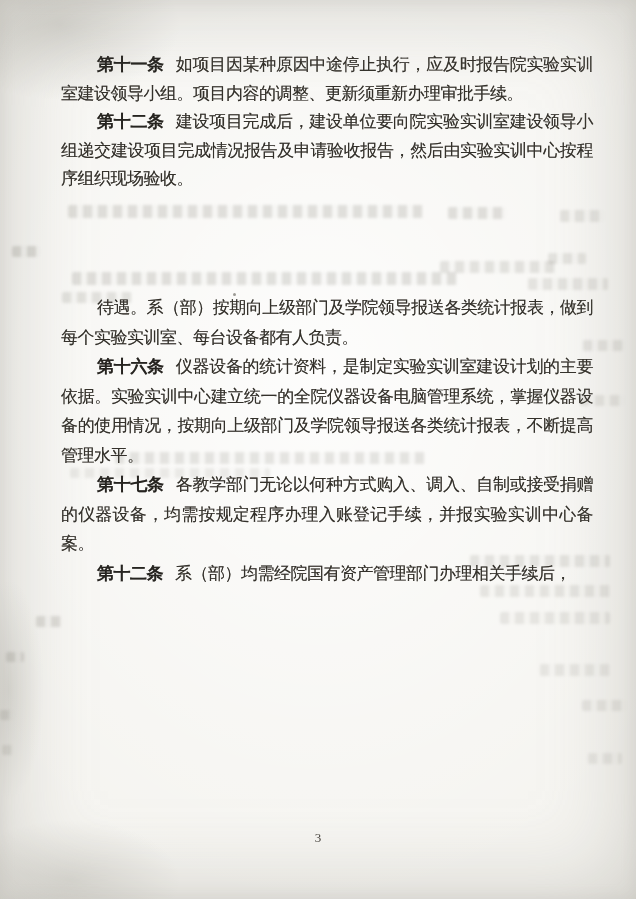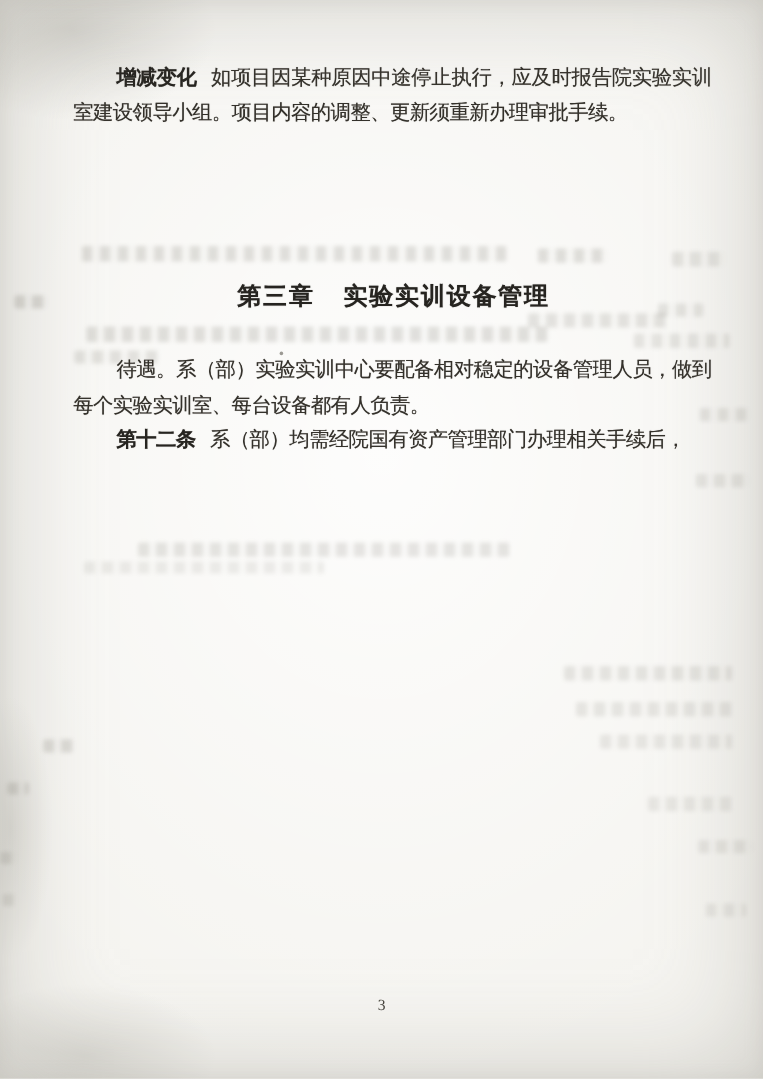--- a/index.html
+++ b/index.html
@@ -73,28 +73,28 @@
   <div class="ghost" style="top:616px;left:36px;width:26px;height:11px;opacity:.4;"></div>
   <div class="ghost" style="top:652px;left:6px;width:18px;height:10px;opacity:.4;"></div>
   <div class="ghost" style="top:664px;left:540px;width:70px;height:12px;opacity:.24;"></div>
   <div class="ghost" style="top:700px;left:582px;width:45px;height:11px;opacity:.26;"></div>
   <div class="ghost" style="top:710px;left:0px;width:14px;height:10px;opacity:.35;"></div>
   <div class="ghost" style="top:745px;left:2px;width:12px;height:10px;opacity:.3;"></div>
   <div class="ghost" style="top:753px;left:588px;width:34px;height:11px;opacity:.24;"></div>
   <div class="speck" style="top:293px;left:233px;"></div>
 
   <section class="block block-a">
-    <p class="para"><b class="term">增减变化</b><span>如项目因某种原因中途停止执行，应及时报告院实验实训室建设领导小组。项目内容的调整、更新须重新办理审批手续。</span></p>
+    <p class="para"><b class="term">第十一条</b><span>如项目因某种原因中途停止执行，应及时报告院实验实训室建设领导小组。项目内容的调整、更新须重新办理审批手续。</span></p>
+    <p class="para"><b class="term">第十二条</b><span>建设项目完成后，建设单位要向院实验实训室建设领导小组递交建设项目完成情况报告及申请验收报告，然后由实验实训中心按程序组织现场验收。</span></p>
   </section>
 
-  <h2 class="chapter">
-    <span>第三章</span><span class="hgap"></span><span>实验实训设备管理</span>
-  </h2>
 
   <section class="block block-b">
-    <p class="para"><b class="term"></b><span>待遇。系（部）实验实训中心要配备相对稳定的设备管理人员，做到每个实验实训室、每台设备都有人负责。</span></p>
+    <p class="para"><b class="term"></b><span>待遇。系（部）按期向上级部门及学院领导报送各类统计报表，做到每个实验实训室、每台设备都有人负责。</span></p>
+    <p class="para"><b class="term">第十六条</b><span>仪器设备的统计资料，是制定实验实训室建设计划的主要依据。实验实训中心建立统一的全院仪器设备电脑管理系统，掌握仪器设备的使用情况，按期向上级部门及学院领导报送各类统计报表，不断提高管理水平。</span></p>
+    <p class="para"><b class="term">第十七条</b><span>各教学部门无论以何种方式购入、调入、自制或接受捐赠的仪器设备，均需按规定程序办理入账登记手续，并报实验实训中心备案。</span></p>
     <p class="para"><b class="term">第十二条</b><span>系（部）均需经院国有资产管理部门办理相关手续后，</span></p>
   </section>
 
   <div class="pageno">3</div>
 
   <div class="vignette"></div>
 </div>
 
 </body></html>

